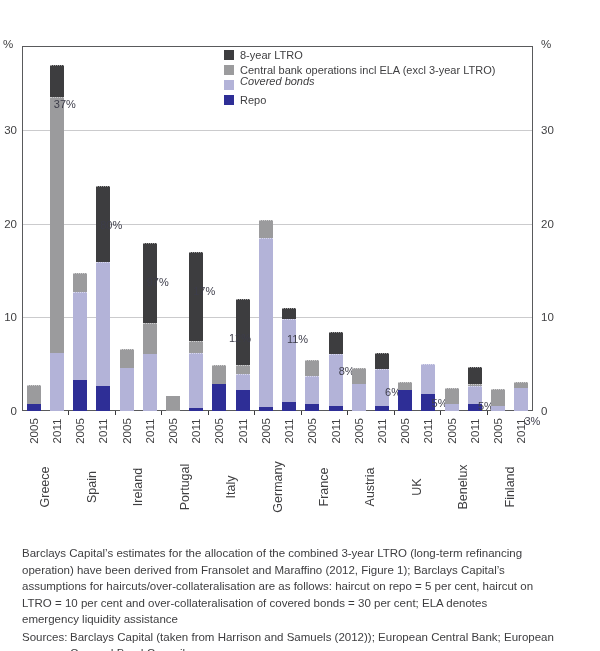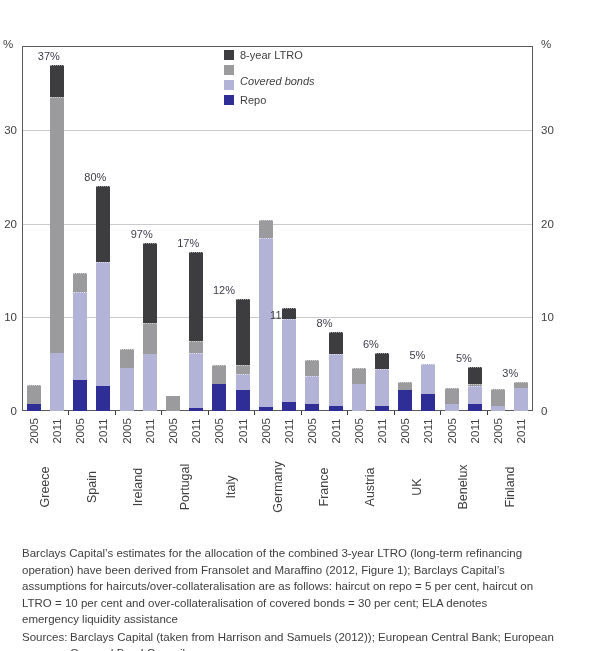--- a/index.html
+++ b/index.html
@@ -22,21 +22,21 @@
     position:absolute;font-size:11.5px;color:#3f3f41;line-height:13px;
   }
   .y-unit{position:absolute;font-size:11.5px;color:#3f3f41;}
   .legend-swatch{position:absolute;width:10px;height:10px;}
   .legend-label{
     position:absolute;font-size:11px;color:#3e3e40;line-height:12px;white-space:nowrap;
   }
   .seg{position:absolute;box-sizing:border-box;}
   .seg.upper{border-top:1px dotted rgba(255,255,255,0.5);}
   .bar-value-label{
-    position:absolute;font-size:11px;color:#3d3d4a;text-align:left;line-height:12px;
+    position:absolute;font-size:11px;color:#3d3d4a;text-align:right;line-height:12px;margin-top:48px;
   }
   .year-label{
     position:absolute;font-size:11.5px;color:#3f3f41;text-align:center;
     height:14px;line-height:14px;transform:rotate(-90deg);
   }
   .country-label{
     position:absolute;font-size:12.5px;color:#3f3f41;text-align:center;
     height:16px;line-height:16px;transform:rotate(-90deg);
   }
   .xtick{position:absolute;width:1px;height:4px;background:#3a3a3c;}
@@ -63,20 +63,21 @@
       <div class="ytick-label" style="left:541px;top:311.4102564102564px;width:22px;text-align:left;">10</div>
       <div class="ytick-label" style="left:0px;top:217.82051282051282px;width:17px;text-align:right;">20</div>
       <div class="ytick-label" style="left:541px;top:217.82051282051282px;width:22px;text-align:left;">20</div>
       <div class="ytick-label" style="left:0px;top:124.23076923076923px;width:17px;text-align:right;">30</div>
       <div class="ytick-label" style="left:541px;top:124.23076923076923px;width:22px;text-align:left;">30</div>
       <div class="y-unit" style="left:3px;top:38px;">%</div>
       <div class="y-unit" style="left:541px;top:38px;">%</div>
       <div class="legend-swatch" style="left:224px;top:50px;background:#3d3d3f;"></div>
       <div class="legend-label" style="left:240px;top:49px;">8-year LTRO</div>
       <div class="legend-swatch" style="left:224px;top:65px;background:#9b9b9d;"></div>
+      <div class="legend-label" style="left:240px;top:64px;">Central bank operations incl ELA (excl 3-year LTRO)</div>
       <div class="legend-swatch" style="left:224px;top:80px;background:#b3b3d8;"></div>
       <div class="legend-label" style="left:240px;top:75px;font-style:italic;">Covered bonds</div>
       <div class="legend-swatch" style="left:224px;top:95px;background:#2e2e96;"></div>
       <div class="legend-label" style="left:240px;top:94px;">Repo</div>
       <div class="seg" style="left:26.627272727272725px;top:404.44871794871796px;width:14px;height:6.551282051282051px;background:#2e2e96;"></div>
       <div class="seg upper" style="left:26.627272727272725px;top:384.7948717948718px;width:14px;height:19.653846153846157px;background:#9b9b9d;"></div>
       <div class="year-label" style="left:16.627272727272725px;top:424px;width:34px;">2005</div>
       <div class="seg" style="left:49.82727272727273px;top:352.97435897435895px;width:14px;height:58.02564102564103px;background:#b3b3d8;"></div>
       <div class="seg upper" style="left:49.82727272727273px;top:96.53846153846149px;width:14px;height:256.43589743589746px;background:#9b9b9d;"></div>
       <div class="seg upper" style="left:49.82727272727273px;top:64.71794871794867px;width:14px;height:31.82051282051282px;background:#3d3d3f;"></div>
@@ -125,21 +126,21 @@
       <div class="year-label" style="left:225.64545454545453px;top:424px;width:34px;">2011</div>
       <div class="country-label" style="left:186.04545454545453px;top:479px;width:90px;">Italy</div>
       <div class="xtick" style="left:207.8181818181818px;top:411px;"></div>
       <div class="seg" style="left:258.9px;top:407.2564102564103px;width:14px;height:3.743589743589744px;background:#2e2e96;"></div>
       <div class="seg upper" style="left:258.9px;top:237.85897435897434px;width:14px;height:169.3974358974359px;background:#b3b3d8;"></div>
       <div class="seg upper" style="left:258.9px;top:220.07692307692307px;width:14px;height:17.78205128205128px;background:#9b9b9d;"></div>
       <div class="year-label" style="left:248.89999999999998px;top:424px;width:34px;">2005</div>
       <div class="seg" style="left:282.1px;top:401.64102564102564px;width:14px;height:9.35897435897436px;background:#2e2e96;"></div>
       <div class="seg upper" style="left:282.1px;top:319.28205128205127px;width:14px;height:82.35897435897436px;background:#b3b3d8;"></div>
       <div class="seg upper" style="left:282.1px;top:308.05128205128204px;width:14px;height:11.230769230769232px;background:#3d3d3f;"></div>
-      <div class="bar-value-label" style="left:270.1px;top:309px;width:38px;">11%</div>
+      <div class="bar-value-label" style="left:270.1px;top:285px;width:38px;">11%</div>
       <div class="year-label" style="left:272.1px;top:424px;width:34px;">2011</div>
       <div class="country-label" style="left:232.5px;top:479px;width:90px;">Germany</div>
       <div class="xtick" style="left:254.27272727272725px;top:411px;"></div>
       <div class="seg" style="left:305.3545454545455px;top:404.44871794871796px;width:14px;height:6.551282051282051px;background:#2e2e96;"></div>
       <div class="seg upper" style="left:305.3545454545455px;top:376.37179487179486px;width:14px;height:28.07692307692308px;background:#b3b3d8;"></div>
       <div class="seg upper" style="left:305.3545454545455px;top:359.525641025641px;width:14px;height:16.846153846153847px;background:#9b9b9d;"></div>
       <div class="year-label" style="left:295.3545454545455px;top:424px;width:34px;">2005</div>
       <div class="seg" style="left:328.5545454545455px;top:406.3205128205128px;width:14px;height:4.67948717948718px;background:#2e2e96;"></div>
       <div class="seg upper" style="left:328.5545454545455px;top:353.9102564102564px;width:14px;height:52.41025641025641px;background:#b3b3d8;"></div>
       <div class="seg upper" style="left:328.5545454545455px;top:332.38461538461536px;width:14px;height:21.525641025641026px;background:#3d3d3f;"></div>

